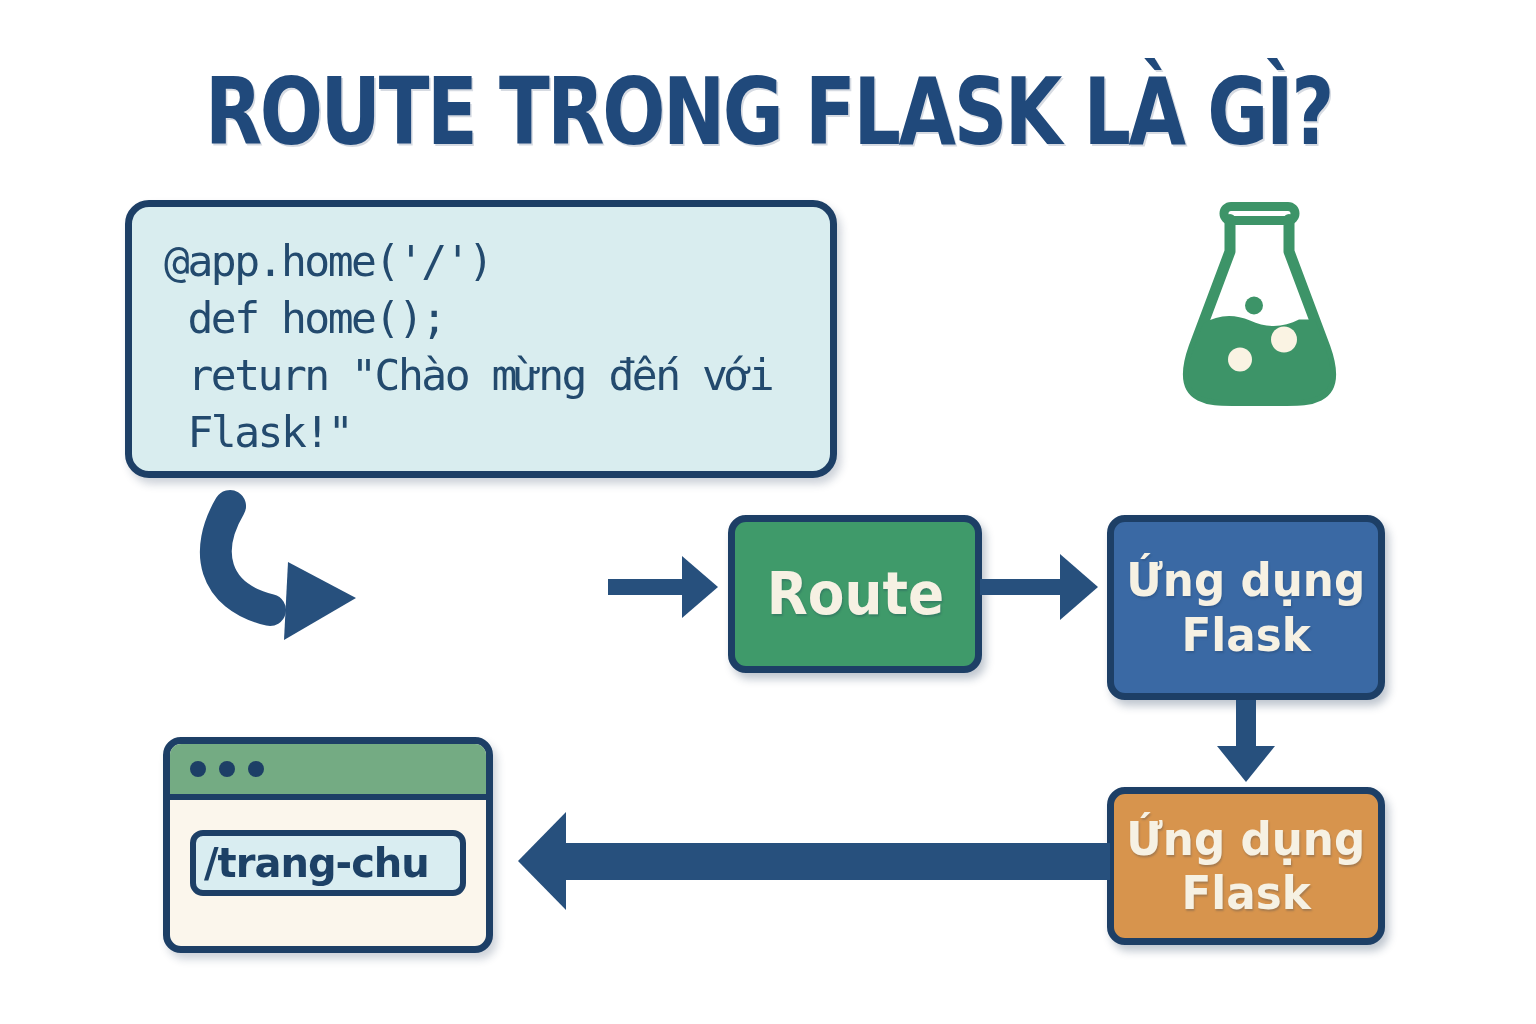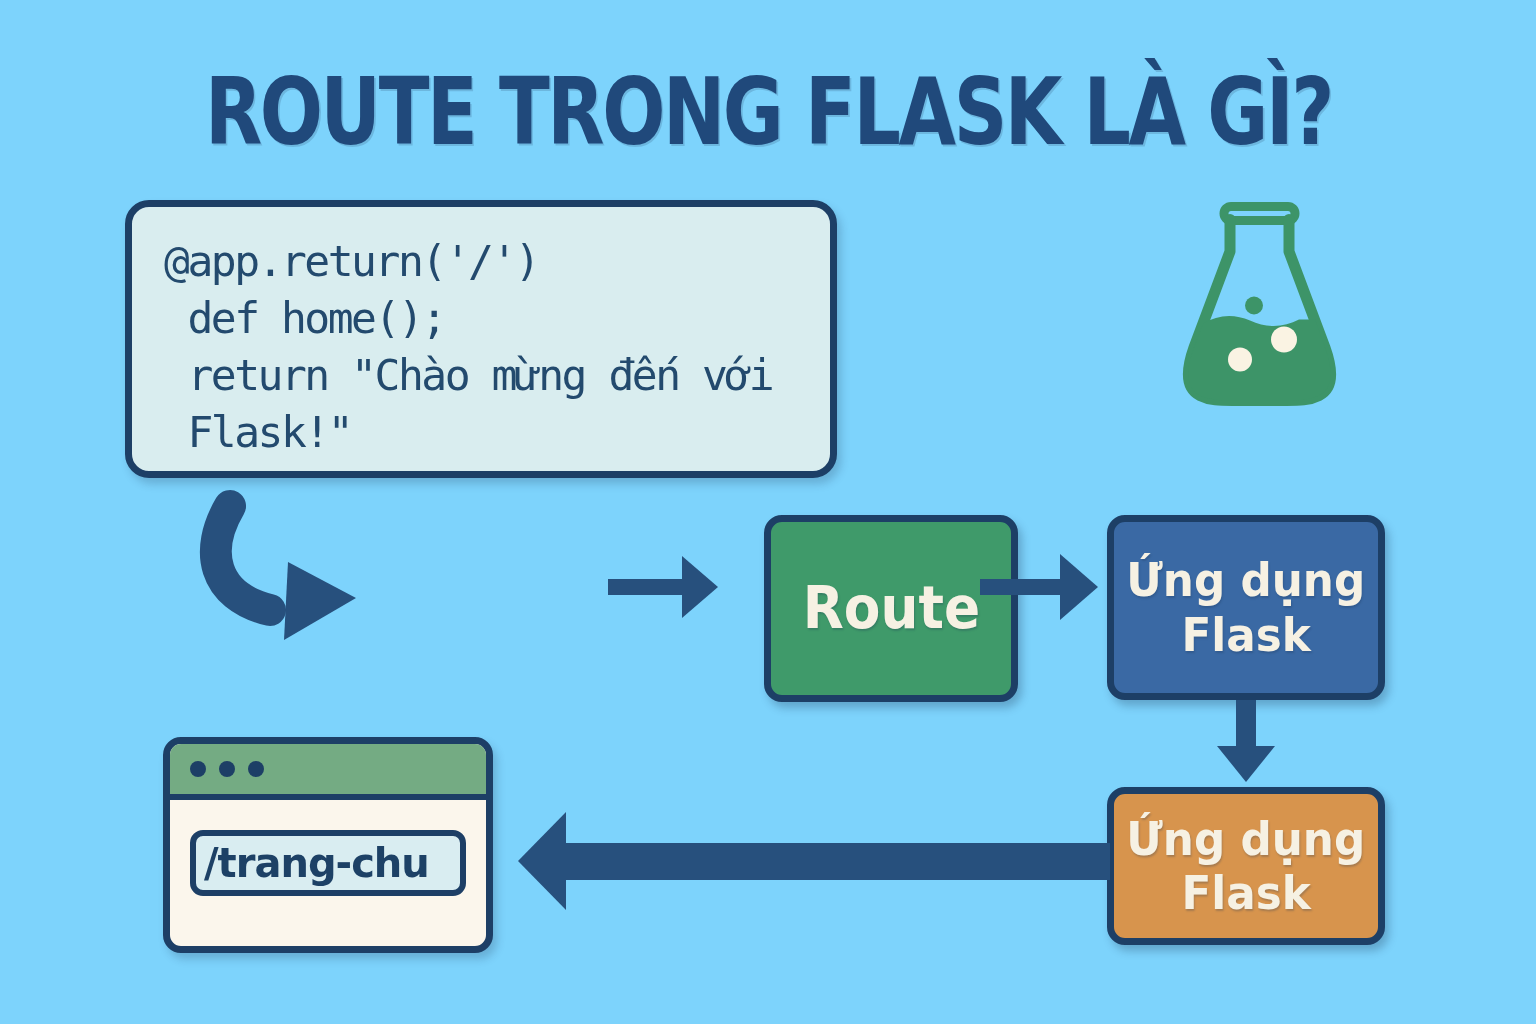--- a/index.html
+++ b/index.html
@@ -1,17 +1,17 @@
 <!DOCTYPE html>
 <html><head>
 <meta charset="utf-8">
 <style>
   html,body{margin:0;padding:0;background:#efe9da;}
   .canvas{
-    position:relative;width:1536px;height:1024px;background:#7dd3fc;
+    position:relative;width:1536px;height:1024px;background:#ffffff;
     overflow:hidden;font-family:"DejaVu Sans",sans-serif;
   }
   
   .title{
     position:absolute;left:0;top:58px;width:1536px;text-align:center;
   }
   .title span{
     display:inline-block;transform:scaleX(.80);transform-origin:center;
     font-size:93px;font-weight:bold;letter-spacing:-3px;color:#20497b;
     text-shadow:2px 2px 0 rgba(32,57,96,.18);white-space:nowrap;
@@ -30,21 +30,21 @@
   
   .fbox{
     position:absolute;box-sizing:border-box;border:7px solid #1d3f66;
     border-radius:18px;display:flex;flex-direction:column;align-items:center;
     justify-content:center;box-shadow:4px 6px 8px rgba(26,51,84,.28);
   }
   .fbox .lbl{color:#f6f1e3;font-weight:bold;text-align:center;line-height:1.18;
     text-shadow:1px 2px 2px rgba(26,51,84,.25);}
   .box-url{left:378px;top:515px;width:234px;height:147px;background:#3a69a4;}
   .box-url .lbl{font-size:76px;transform:scaleX(.72);}
-  .box-route{left:728px;top:515px;width:254px;height:187px;background:#3f9a6a;margin-left:36px;}
+  .box-route{left:728px;top:515px;width:254px;height:158px;background:#3f9a6a;}
   .box-route .lbl{font-size:58px;transform:scaleX(.92);}
   .box-app-blue{left:1107px;top:515px;width:278px;height:185px;background:#3a69a4;}
   .box-app-blue .lbl{font-size:46px;transform:scaleX(.95);}
   .box-app-orange{left:1107px;top:787px;width:278px;height:158px;background:#d7944d;}
   .box-app-orange .lbl{font-size:46px;transform:scaleX(.95);}
   
   .abs{position:absolute;}
   .arrow-fill{fill:#27507d;}
   
   .browser{
@@ -70,21 +70,21 @@
 </head>
 <body>
 
 <div class="canvas">
 
   <div class="title">
     <span>ROUTE TRONG FLASK LÀ GÌ?</span>
   </div>
 
   <div class="code-block">
-    <div class="code-line">@app.return('/')</div>
+    <div class="code-line">@app.home('/')</div>
     <div class="code-line"> def home();</div>
     <div class="code-line"> return "Chào mừng đến với</div>
     <div class="code-line"> Flask!"</div>
   </div>
 
   <svg class="abs" style="left:1172px;top:198px" width="178" height="218" viewBox="0 0 178 215">
     <g fill="none" stroke="#3d9468" stroke-width="11" stroke-linejoin="round" stroke-linecap="round">
       <rect x="52" y="7" width="71" height="14" rx="7" stroke-width="9"></rect>
       <path d="M 58 20 L 58 52 L 22 148 C 12 176 16 190 28 196 C 38 201 48 201 60 201 L 115 201 C 127 201 137 201 147 196 C 159 190 163 176 153 148 L 117 52 L 117 20"></path>
     </g>

